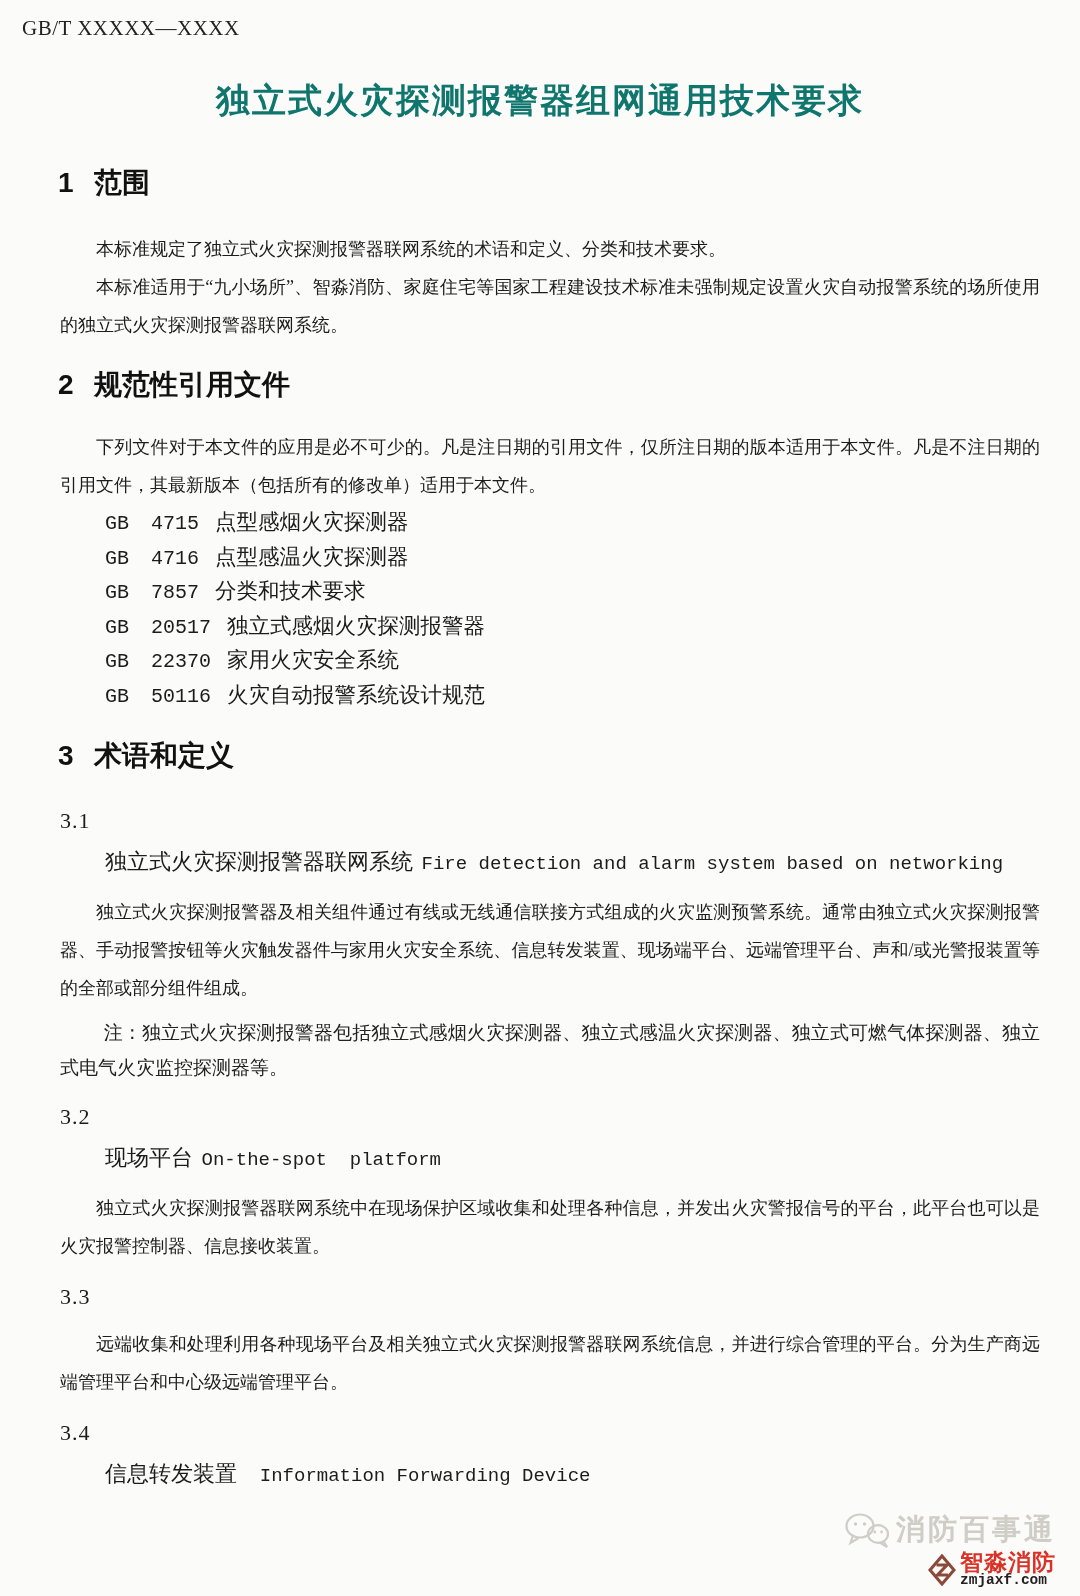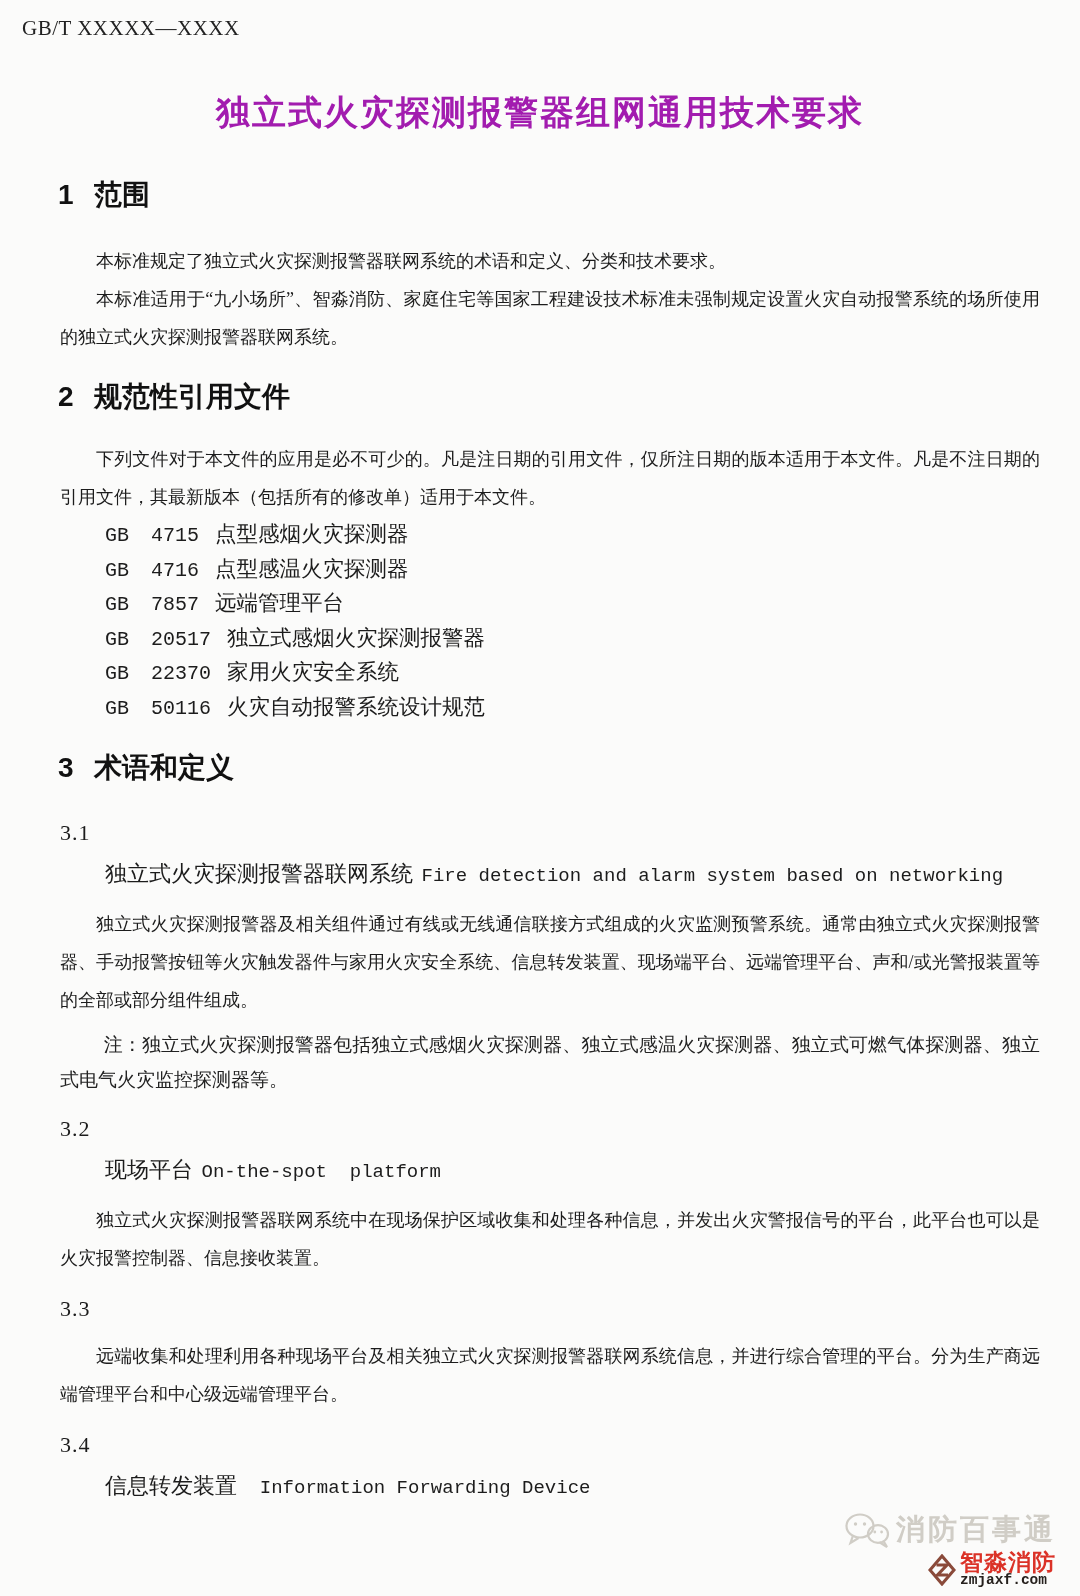--- a/index.html
+++ b/index.html
@@ -19,28 +19,28 @@
   }
   
   .doc-number {
     margin-left: -38px;
     font-size: 21px;
     line-height: 28px;
     letter-spacing: 0.5px;
     color: #222;
   }
   .doc-title {
-    margin: 48px -40px 0 -60px;
+    margin: 36px -40px 0 -60px;
     text-align: center;
     font-family: "Liberation Sans", sans-serif;
     font-weight: bold;
     font-size: 34px;
     line-height: 44px;
     letter-spacing: 2px;
-    color: #a21caf;
+    color: #0f766e;
   }
   
   .sec-h {
     margin: 0 0 0 -2px;
     font-family: "Liberation Sans", sans-serif;
     font-weight: bold;
     font-size: 28px;
     line-height: 30px;
     color: #111;
   }
@@ -165,21 +165,21 @@
   </section>
 
   <section>
     <h2 class="sec-h mt-s2">
       <span class="sec-num">2</span><span class="sec-label">规范性引用文件</span>
     </h2>
     <p class="body-p intro-top">下列文件对于本文件的应用是必不可少的。凡是注日期的引用文件，仅所注日期的版本适用于本文件。凡是不注日期的引用文件，其最新版本（包括所有的修改单）适用于本文件。</p>
     <div class="ref-list">
       <div class="ref-item"><span class="ref-code">GB</span><span class="ref-num">4715</span><span class="ref-title">点型感烟火灾探测器</span></div>
       <div class="ref-item"><span class="ref-code">GB</span><span class="ref-num">4716</span><span class="ref-title">点型感温火灾探测器</span></div>
-      <div class="ref-item"><span class="ref-code">GB</span><span class="ref-num">7857</span><span class="ref-title">远端管理平台</span></div>
+      <div class="ref-item"><span class="ref-code">GB</span><span class="ref-num">7857</span><span class="ref-title">分类和技术要求</span></div>
       <div class="ref-item"><span class="ref-code">GB</span><span class="ref-num">20517</span><span class="ref-title">独立式感烟火灾探测报警器</span></div>
       <div class="ref-item"><span class="ref-code">GB</span><span class="ref-num">22370</span><span class="ref-title">家用火灾安全系统</span></div>
       <div class="ref-item"><span class="ref-code">GB</span><span class="ref-num">50116</span><span class="ref-title">火灾自动报警系统设计规范</span></div>
     </div>
   </section>
 
   <section>
     <h2 class="sec-h mt-s3">
       <span class="sec-num">3</span><span class="sec-label">术语和定义</span>
     </h2>

